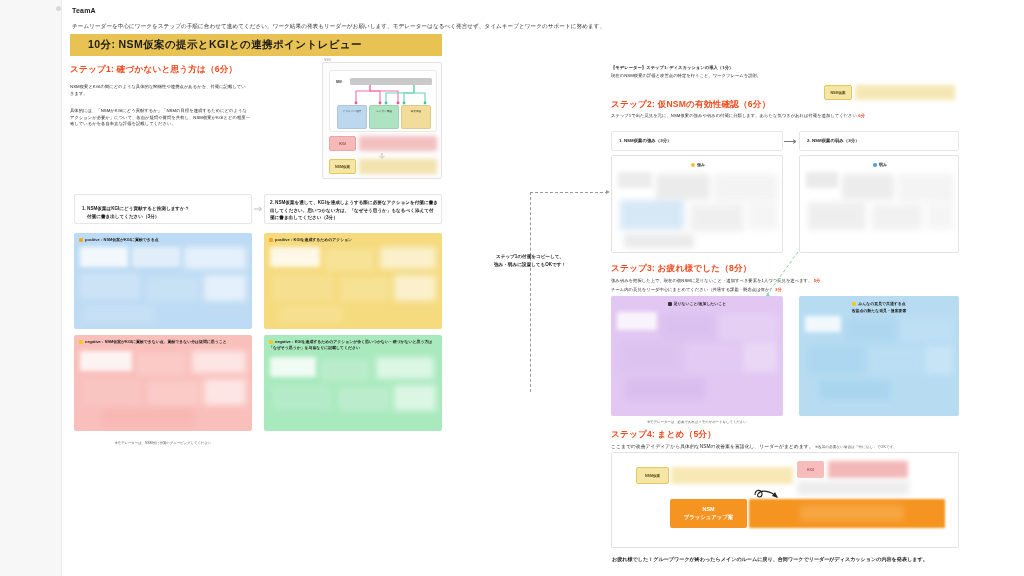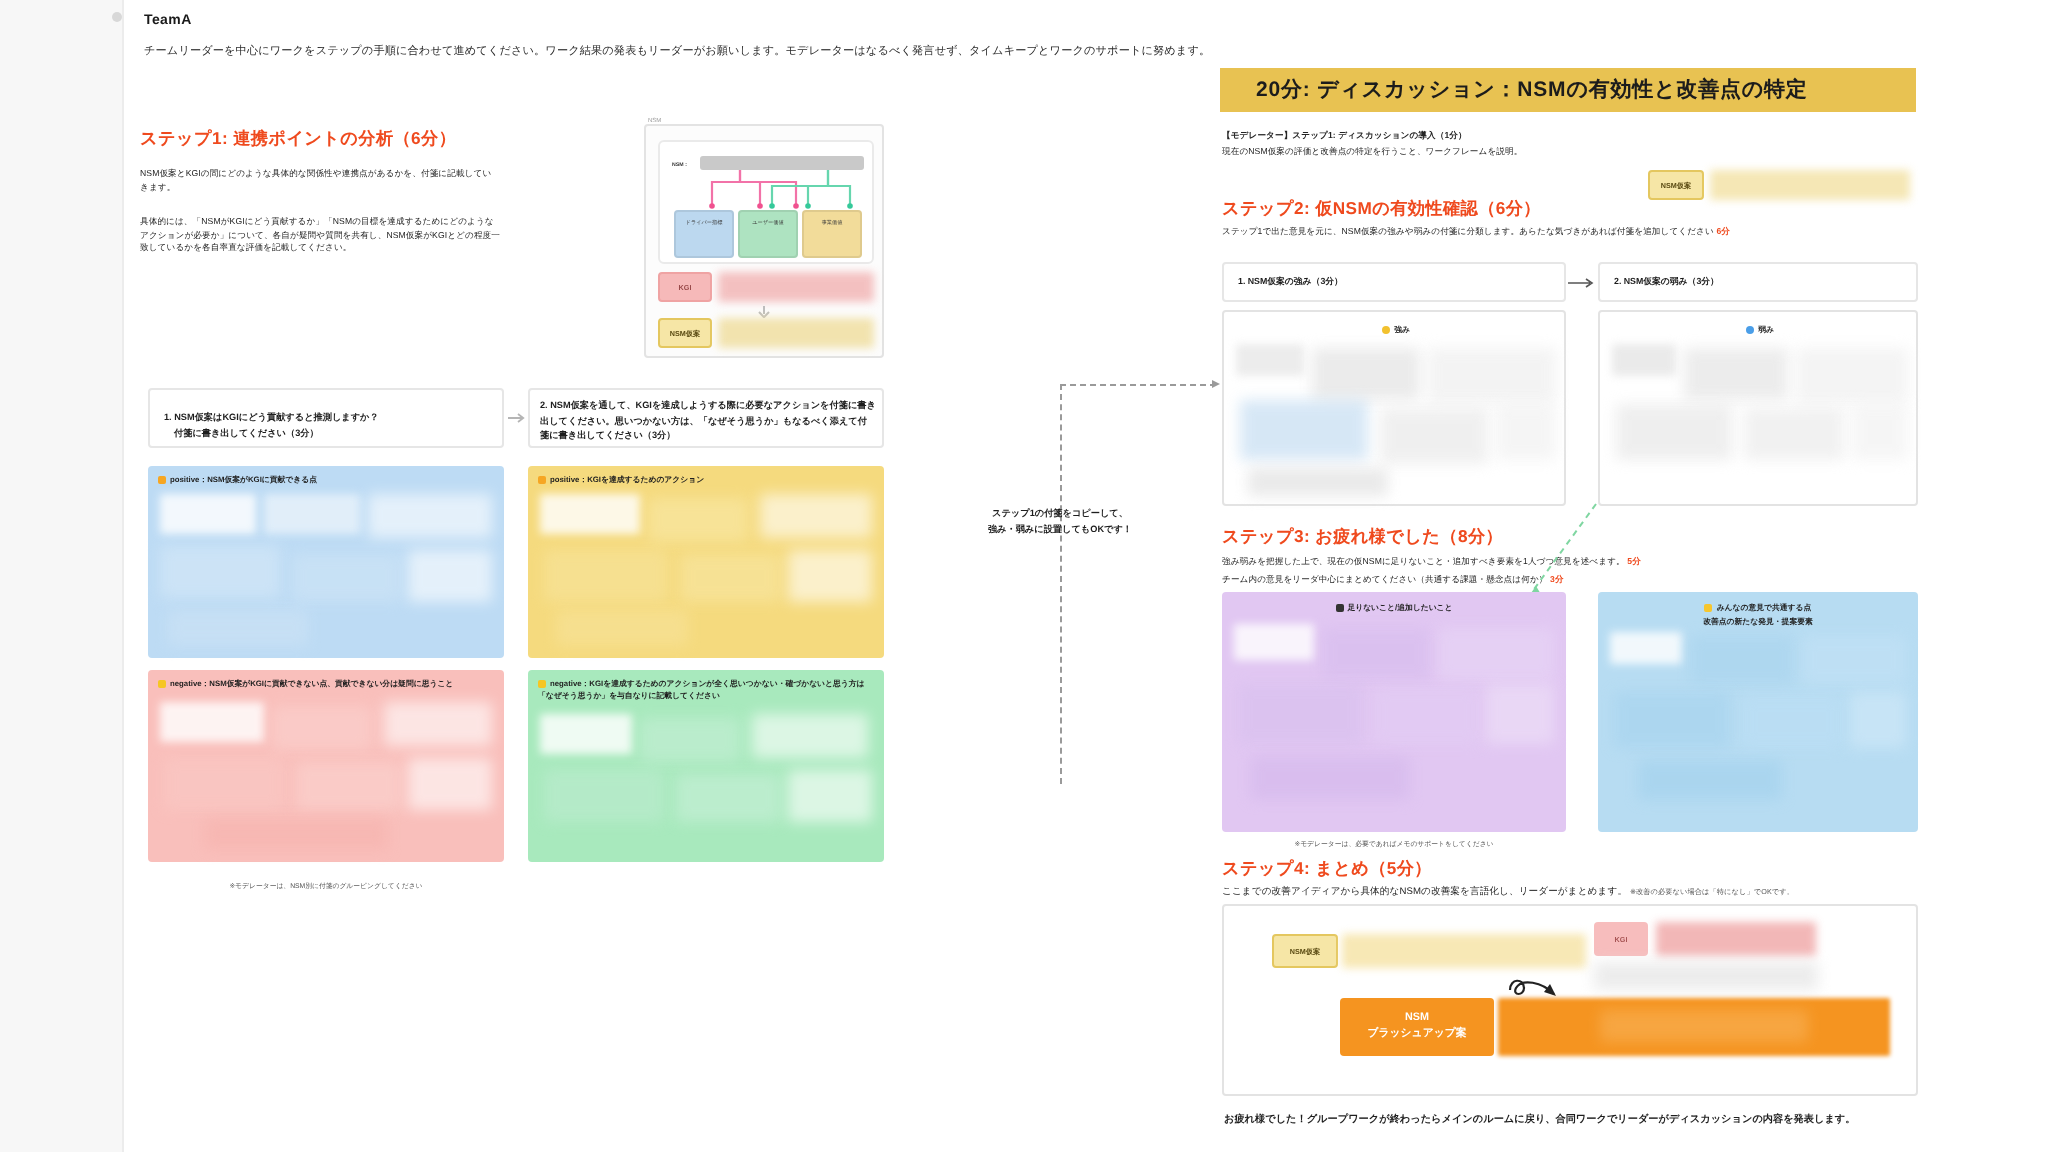--- a/index.html
+++ b/index.html
@@ -187,22 +187,23 @@
 <body>
 
 <div id="board">
 
   <div class="gutter-left"></div>
   <div class="tiny-mark"></div>
 
   <div class="team-label">TeamA</div>
   <div class="intro-line">チームリーダーを中心にワークをステップの手順に合わせて進めてください。ワーク結果の発表もリーダーがお願いします。モデレーターはなるべく発言せず、タイムキープとワークのサポートに努めます。</div>
 
-
-  <div class="step-h" style="left:70px; top:64px; font-size:8.6px;">ステップ1: 連携ポイントの分析（6分）</div>
+  <div class="banner" id="banner-left">10分: NSM仮案の提示とKGIとの連携ポイントレビュー</div>
+
+  <div class="step-h" style="left:70px; top:64px; font-size:8.6px;">ステップ1: 確づかないと思う方は（6分）</div>
   <div class="body-t" style="left:70px; top:84px; width:180px; font-size:4.3px;">NSM仮案とKGIの間にどのような具体的な関係性や連携点があるかを、付箋に記載していきます。</div>
   <div class="body-t" style="left:70px; top:108px; width:180px; font-size:4.3px;">具体的には、「NSMがKGIにどう貢献するか」「NSMの目標を達成するためにどのようなアクションが必要か」について、各自が疑問や質問を共有し、NSM仮案がKGIとどの程度一致しているかを各自率直な評価を記載してください。</div>
 
   <div class="frame" style="left:322px; top:62px; width:120px; height:117px; background:#fcfcfc;">
     <span class="frame-tag">NSM</span>
 
     <div class="diag-card" style="left:6px; top:7px; width:108px; height:62px;">
       <div style="position:absolute; left:6px; top:9px; font-size:2.6px; font-weight:bold; color:#333;">NSM：</div>
       <div class="diag-bar" style="left:20px; top:7px; width:82px; height:7px; background:#c9c9c9;"></div>
 
@@ -308,21 +309,20 @@
   </div>
 
   <div class="note-caption" style="left:74px; top:441px; width:178px;">※モデレーターは、NSM別に付箋のグルーピングしてください</div>
 
   <div class="dash-v" style="left:530px; top:192px; height:200px;"></div>
   <div class="dash-h" style="left:530px; top:192px; width:78px;"></div>
   <div class="arrow-head" style="left:606px; top:189.5px;"></div>
   <div class="mid-note" style="left:455px; top:253px; width:150px;">ステップ1の付箋をコピーして、</div>
   <div class="mid-note" style="left:455px; top:261px; width:150px;">強み・弱みに設置してもOKです！</div>
 
-  <div class="banner" id="banner-right">20分: ディスカッション：NSMの有効性と改善点の特定</div>
 
   <div class="body-t" style="left:611px; top:65px; width:330px; font-size:4.3px; font-weight:bold;">【モデレーター】ステップ1: ディスカッションの導入（1分）</div>
   <div class="body-t" style="left:611px; top:73px; width:330px; font-size:4.3px;">現在のNSM仮案の評価と改善点の特定を行うこと、ワークフレームを説明。</div>
 
   <div class="s4-chip chip-y-out" style="left:824px; top:85px; width:28px; height:15px;">NSM仮案</div>
   <div class="blur" style="left:855px; top:85px; width:100px; height:15px; background:#f3e2a5;"></div>
 
   <div class="step-h" style="left:611px; top:99px; font-size:8.6px;">ステップ2: 仮NSMの有効性確認（6分）</div>
   <div class="body-t" style="left:611px; top:113px; width:348px; font-size:4.3px;">
     <span>ステップ1で出た意見を元に、NSM仮案の強みや弱みの付箋に分類します。あらたな気づきがあれば付箋を追加してください</span>

